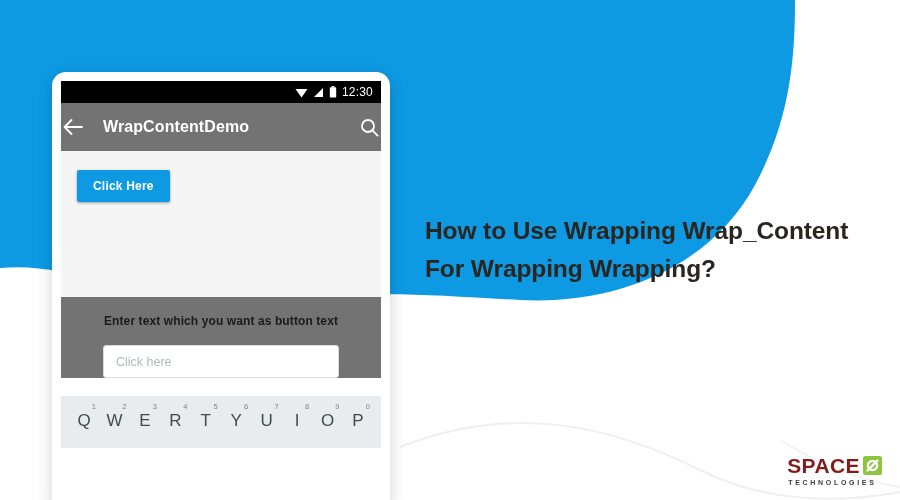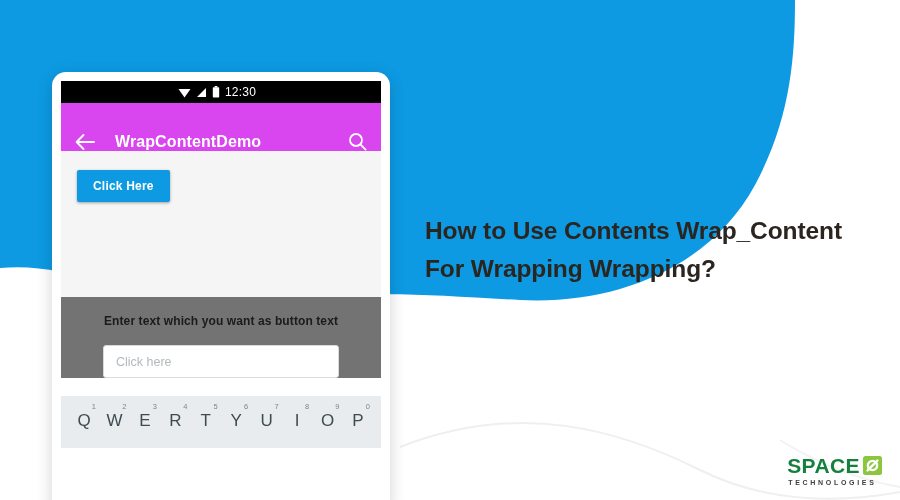--- a/index.html
+++ b/index.html
@@ -49,39 +49,39 @@
     background: #ffffff;
     overflow: hidden;
   }
 
   
   .statusbar {
     height: 22px;
     background: #000000;
     display: flex;
     align-items: center;
-    justify-content: center;
+    justify-content: flex-end;
     padding-right: 8px;
     gap: 5px;
   }
   .status-time {
     color: #ffffff;
     font-size: 12px;
     letter-spacing: .2px;
     line-height: 1;
   }
   .st-ico { display: block; }
 
   
   .toolbar {
     height: 48px;
-    background: #d946ef;
+    background: #737373;
     display: flex;
-    align-items: flex-end;
-    padding: 0 14px;
+    align-items: center;
+    padding: 0 2px;
   }
   .toolbar-title {
     color: #ffffff;
     font-size: 16px;
     font-weight: bold;
     margin-left: 20px;
     flex: 1;
     letter-spacing: .1px;
   }
   .tb-ico { display: block; }
@@ -191,21 +191,21 @@
     text-align: left;
   }
   .logo-main {
     display: flex;
     align-items: center;
     gap: 3px;
   }
   .logo-word {
     font-size: 21px;
     font-weight: bold;
-    color: #15803d;
+    color: #7f1d1d;
     letter-spacing: .4px;
     line-height: 21px;
   }
   .logo-mark { display: block; }
   .logo-sub {
     font-size: 7px;
     font-weight: bold;
     color: #3d3d3d;
     letter-spacing: 2.7px;
     margin-top: 3px;
@@ -314,21 +314,21 @@
             <span class="key-num">0</span>
             <span class="key-letter">P</span>
           </div>
         </div>
       </div>
 
     </div>
   </div>
 
   <h1 class="headline">
-    <span>How to Use Contents Wrap_Content</span><br>
+    <span>How to Use Wrapping Wrap_Content</span><br>
     <span>For Wrapping Wrapping?</span>
   </h1>
 
   <div class="logo">
     <div class="logo-main">
       <span class="logo-word">SPACE</span>
       <svg class="logo-mark" width="19" height="19" viewBox="0 0 19 19">
         <rect x="0" y="0" width="19" height="19" rx="2.5" fill="#8cc63e"></rect>
         <circle cx="9.5" cy="9.5" r="4.6" stroke="#ffffff" stroke-width="2.4" fill="none"></circle>
         <path d="M4.6 14.4 L14.4 4.6" stroke="#ffffff" stroke-width="2.4" stroke-linecap="round"></path>

